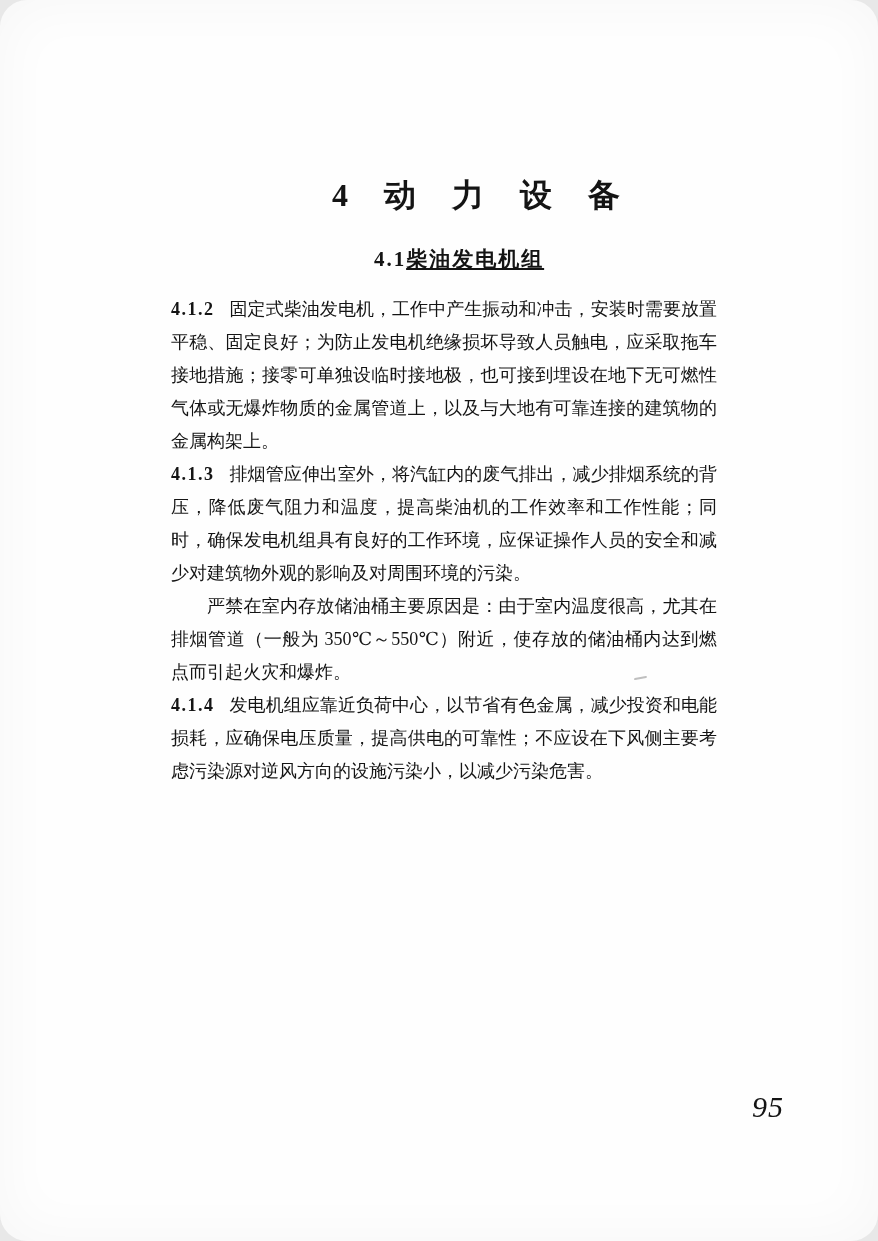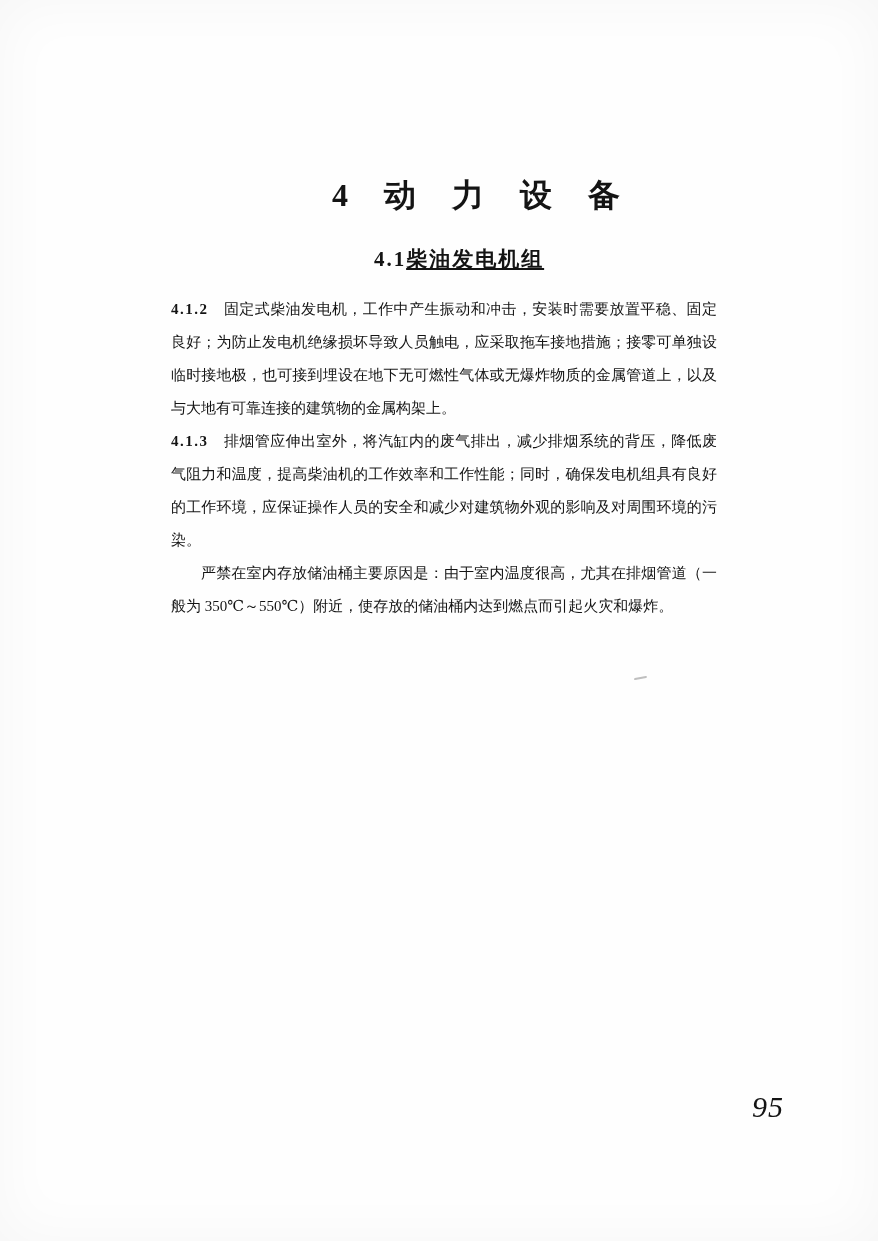--- a/index.html
+++ b/index.html
@@ -6,20 +6,21 @@
   .page {
     position: relative;
     width: 878px;
     height: 1241px;
     margin: 0 auto;
     background: #fefefe;
     overflow: hidden;
     font-family: "Liberation Serif", "DejaVu Serif", serif;
     color: #141414;
     box-shadow: inset 0 0 60px rgba(0,0,0,0.035);
+    border-radius: 27px;
   }
   .chapter-title {
     position: absolute;
     top: 174px;
     left: 0;
     width: 100%;
     text-align: center;
     transform: translateX(40px);
     font-size: 32px;
     font-weight: bold;
@@ -43,21 +44,21 @@
   }
   .section-title .sec-label {
     letter-spacing: 2px;
     text-decoration: underline;
   }
   .body-text {
     position: absolute;
     left: 171px;
     top: 293px;
     width: 546px;
-    font-size: 15px;
+    font-size: 18px;
     line-height: 33px;
     text-align: justify;
     text-justify: inter-ideograph;
   }
   .para { margin: 0; }
   .para .pnum {
     font-weight: bold;
     letter-spacing: 1.5px;
     padding-right: 15px;
   }
@@ -94,20 +95,21 @@
   </div>
 
   <div class="body-text">
 
     <p class="para"><span class="pnum">4.1.2</span><span>固定式柴油发电机，工作中产生振动和冲击，安装时需要放置平稳、固定良好；为防止发电机绝缘损坏导致人员触电，应采取拖车接地措施；接零可单独设临时接地极，也可接到埋设在地下无可燃性气体或无爆炸物质的金属管道上，以及与大地有可靠连接的建筑物的金属构架上。</span></p>
 
     <p class="para"><span class="pnum">4.1.3</span><span>排烟管应伸出室外，将汽缸内的废气排出，减少排烟系统的背压，降低废气阻力和温度，提高柴油机的工作效率和工作性能；同时，确保发电机组具有良好的工作环境，应保证操作人员的安全和减少对建筑物外观的影响及对周围环境的污染。</span></p>
 
     <p class="para indent"><span>严禁在室内存放储油桶主要原因是：由于室内温度很高，尤其在排烟管道（一般为 350℃～550℃）附近，使存放的储油桶内达到燃点而引起火灾和爆炸。</span></p>
 
+    <p class="para"><span class="pnum">4.1.4</span><span>发电机组应靠近负荷中心，以节省有色金属，减少投资和电能损耗，应确保电压质量，提高供电的可靠性；不应设在下风侧主要考虑污染源对逆风方向的设施污染小，以减少污染危害。</span></p>
 
 
 
   </div>
 
   <div class="scan-mark"></div>
 
   <div class="page-number">95</div>
 
 </div>

